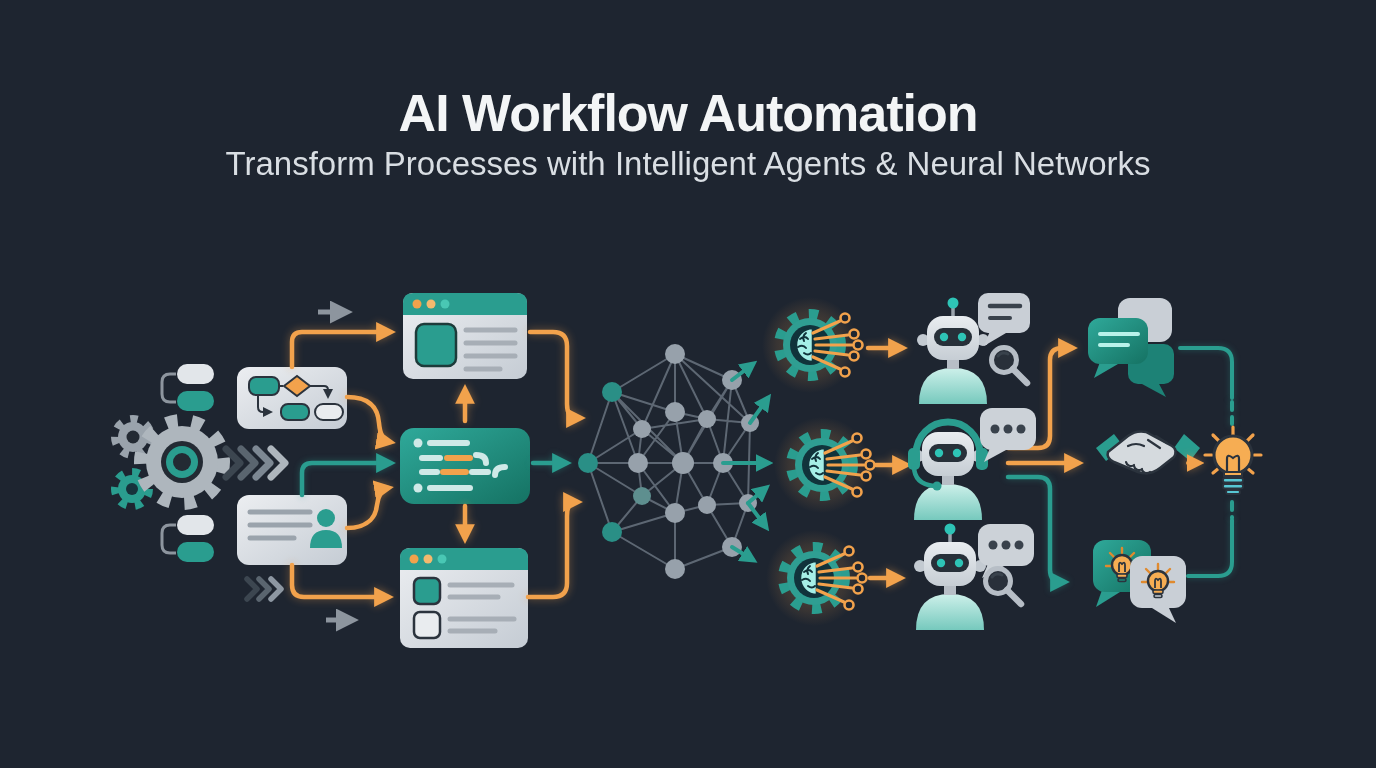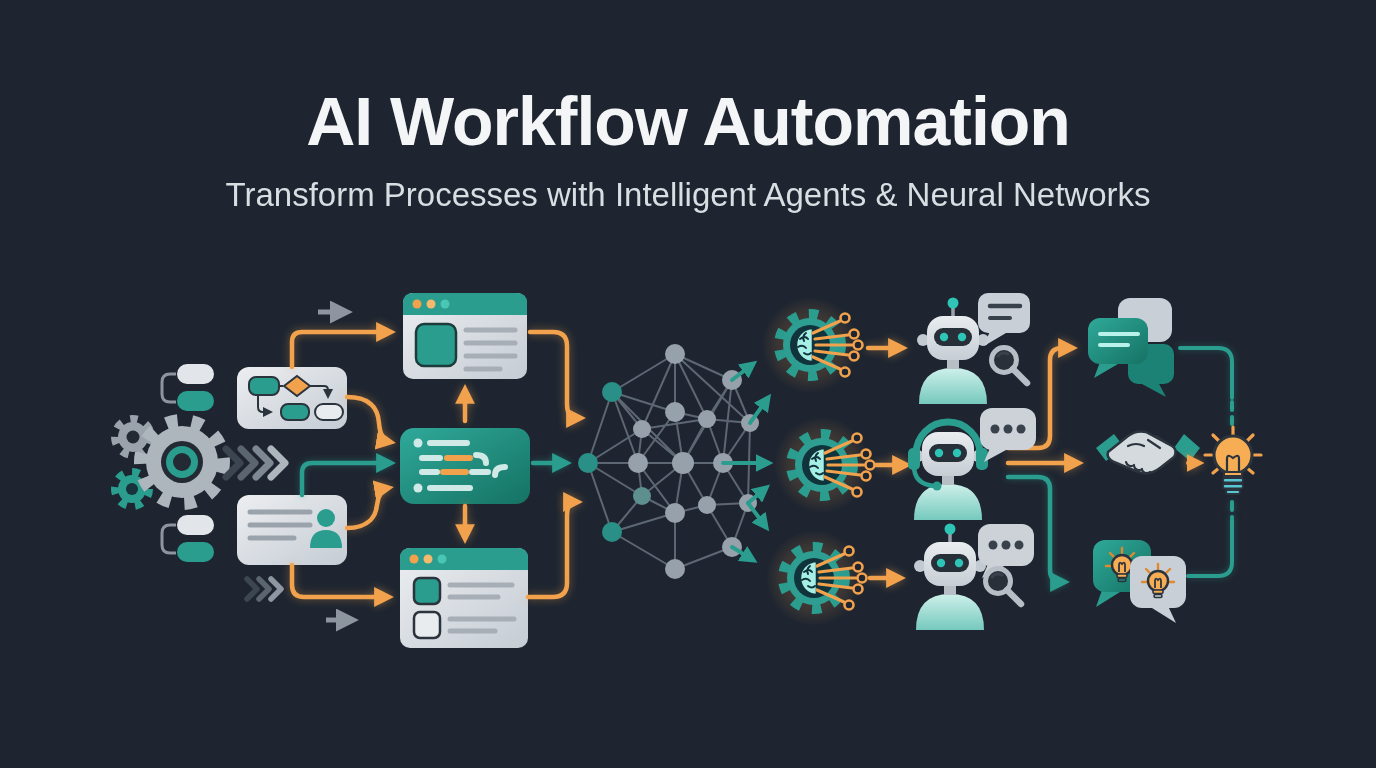--- a/index.html
+++ b/index.html
@@ -5,25 +5,25 @@
   html,body{margin:0;padding:0;}
   body{
     width:1376px;height:768px;overflow:hidden;
     background:var(--bg,#1e2530);
     font-family:"Liberation Sans", sans-serif;
     position:relative;
   }
   .stage{position:absolute;inset:0;}
   .titles{position:absolute;top:86px;left:0;width:100%;text-align:center;z-index:2;}
   .titles h1{
-    margin:0;font-size:68px;line-height:1.05;font-weight:700;
+    margin:0;font-size:52px;line-height:1.05;font-weight:700;
     color:var(--text,#f3f5f6);letter-spacing:-1px;
   }
   .subtitle{
-    margin-top:19px;font-size:33px;font-weight:400;
+    margin-top:4px;font-size:33px;font-weight:400;
     color:var(--subtext,#d9dee3);letter-spacing:0;
   }
   svg.diagram{position:absolute;left:0;top:0;width:1376px;height:768px;z-index:1;}
   .oline{filter:drop-shadow(0 0 4px rgba(242,162,76,.45));}
   .tline{filter:drop-shadow(0 0 3px rgba(42,157,143,.4));}
 </style>
 </head>
 <body>
 
 <div class="stage">

